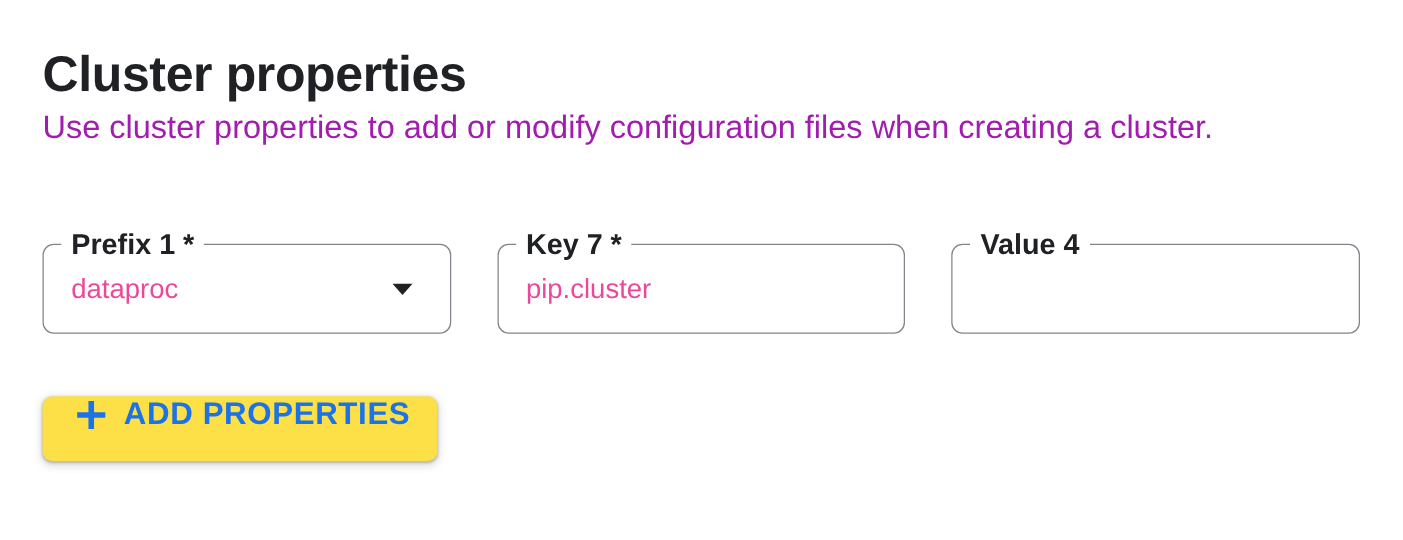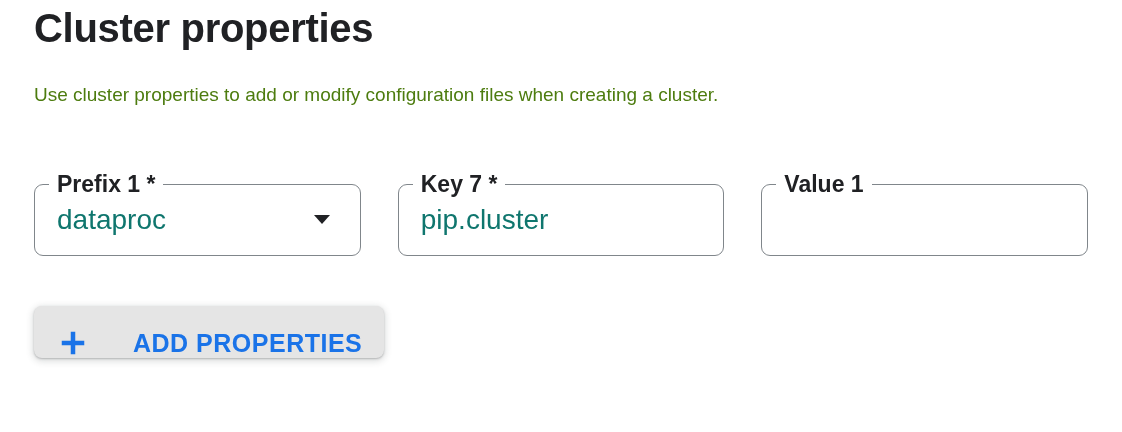--- a/index.html
+++ b/index.html
@@ -2,33 +2,32 @@
 <html><head>
 <meta charset="utf-8">
 <style>
   * { margin: 0; padding: 0; box-sizing: border-box; }
   html, body {
     width: 1122px; height: 432px;
     background: #ffffff;
     font-family: "Liberation Sans", "DejaVu Sans", sans-serif;
     overflow: hidden;
   }
-  .page { padding: 4px 34px 0 34px; }
+  .page { padding: 36px 34px 0 34px; }
 
   .page-title {
     font-size: 40px;
     font-weight: 700;
     color: #202124;
     letter-spacing: -0.3px;
     line-height: 1.2;
   }
   .page-desc {
-    margin-top: 30px;
-    font-size: 19px;
-    color: #4d7c0f;
+    font-size: 26px;
+    color: #a21caf;
     line-height: 1.35;
   }
 
   .fields-row {
     margin-top: 76px;
     display: flex;
     gap: 37px;
     align-items: flex-start;
   }
   .field {
@@ -51,51 +50,50 @@
     background: #ffffff;
     padding: 0 8px;
     font-size: 23px;
     font-weight: 600;
     color: #202124;
     line-height: 24px;
     white-space: nowrap;
   }
   .field-value {
     flex: 1;
-    font-size: 28px;
-    color: #0f766e;
+    font-size: 22px;
+    color: #ec4899;
     white-space: nowrap;
     overflow: hidden;
   }
   .select-arrow {
     width: 0; height: 0;
     border-left: 8px solid transparent;
     border-right: 8px solid transparent;
     border-top: 9px solid #202124;
     margin-left: 12px;
     flex: none;
   }
 
   .add-btn {
     margin-top: 50px;
     display: inline-flex;
-    align-items: flex-end;
+    align-items: flex-start;
     height: 52px;
     padding: 0 22px 0 24px;
-    background: #e5e5e5;
+    background: #fde047;
     border: none;
     border-radius: 8px;
     box-shadow: 0 1px 2px rgba(60,64,67,0.30), 0 2px 6px 2px rgba(60,64,67,0.15);
     color: #1a73e8;
     font-family: inherit;
     font-size: 25px;
     font-weight: 600;
     letter-spacing: 0.5px;
     cursor: pointer;
-    gap: 34px;
   }
   .plus-icon { display: inline-flex; margin-right: 11px; }
   .plus-icon svg { display: block; }
 </style>
 </head>
 <body>
 
 <div class="page">
 
   <h1 class="page-title">Cluster properties</h1>
@@ -109,21 +107,21 @@
       <span class="field-value">dataproc</span>
       <span class="select-arrow"></span>
     </div>
 
     <div class="field">
       <span class="field-label">Key 7 *</span>
       <span class="field-value">pip.cluster</span>
     </div>
 
     <div class="field">
-      <span class="field-label">Value 1</span>
+      <span class="field-label">Value 4</span>
     </div>
 
   </div>
 
   <button class="add-btn">
     <span class="plus-icon">
       <svg width="30" height="30" viewBox="0 0 24 24" aria-hidden="true">
         <path d="M10.2 3h3.6v7.2H21v3.6h-7.2V21h-3.6v-7.2H3v-3.6h7.2z" fill="#1a73e8"></path>
       </svg>
     </span>

